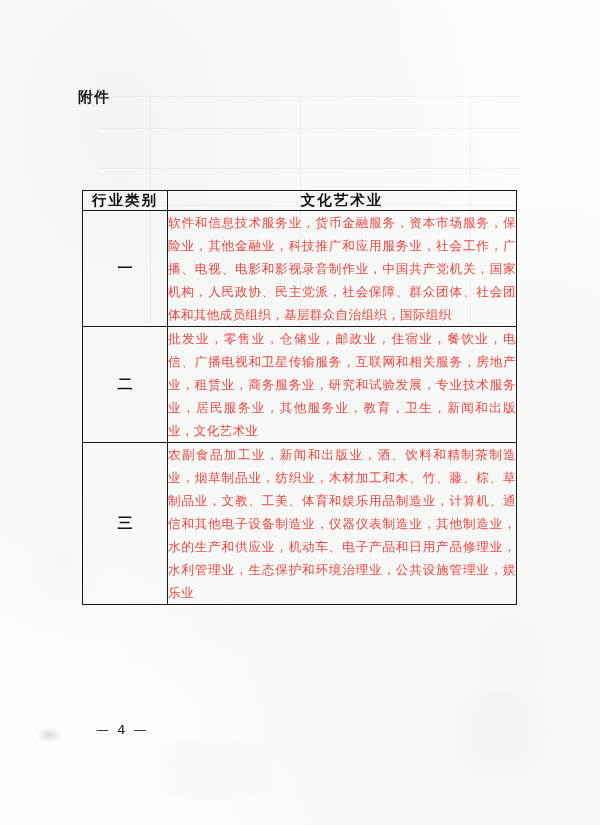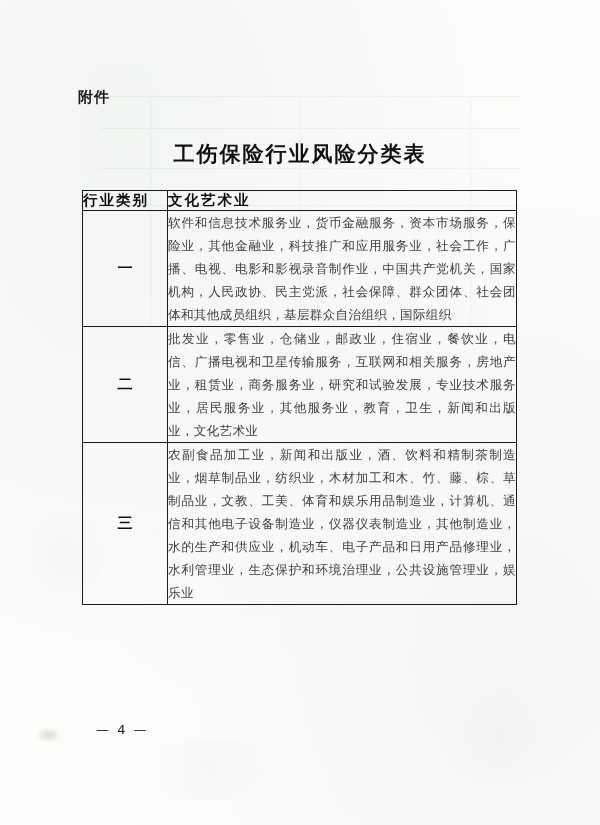--- a/index.html
+++ b/index.html
@@ -86,41 +86,41 @@
   }
   table.risk-table td, table.risk-table th {
     border: 1px solid #1a1a1a;
     padding: 0;
     vertical-align: middle;
   }
   .col-cat { width: 85px; }
   .col-name { width: 349px; }
 
   .hdr {
-    text-align: left;
+    text-align: center;
     font-size: 14.5px;
     font-weight: 700;
     letter-spacing: 2px;
     padding: 10px 0 11px 0;
     color: #111;
     font-family: "DejaVu Serif", "Liberation Serif", serif;
   }
 
   .cat-cell {
     text-align: center;
     font-size: 15px;
     font-weight: 600;
     color: #111;
     font-family: "DejaVu Serif", "Liberation Serif", serif;
   }
 
   .name-cell {
     font-size: 12.6px;
     line-height: 23px;
-    color: #404040;
+    color: #ef4444;
     padding: 9px 11px 9px 12px;
     text-align: justify;
     text-justify: inter-character;
     letter-spacing: 0.3px;
     font-family: "DejaVu Sans", "Liberation Sans", sans-serif;
   }
 
   .page-number {
     position: absolute;
     left: 96px;
@@ -156,21 +156,20 @@
   <div class="ghost-vline" style="left:470px; top:96px; height:230px;"></div>
   <div class="ghost-blob" style="left:30px; top:500px; width:70px; height:120px;"></div>
   <div class="ghost-blob" style="left:120px; top:740px; width:180px; height:60px;"></div>
   <div class="ghost-blob" style="left:430px; top:690px; width:140px; height:90px;"></div>
 </div>
 
 <div class="content">
 
   <div class="attachment-label">附件</div>
 
-  <div class="doc-title">工伤保险行业风险分类表</div>
 
   <table class="risk-table">
     <colgroup>
       <col class="col-cat">
       <col class="col-name">
     </colgroup>
     <thead>
       <tr>
         <th class="hdr">行业类别</th>
         <th class="hdr">文化艺术业</th>

